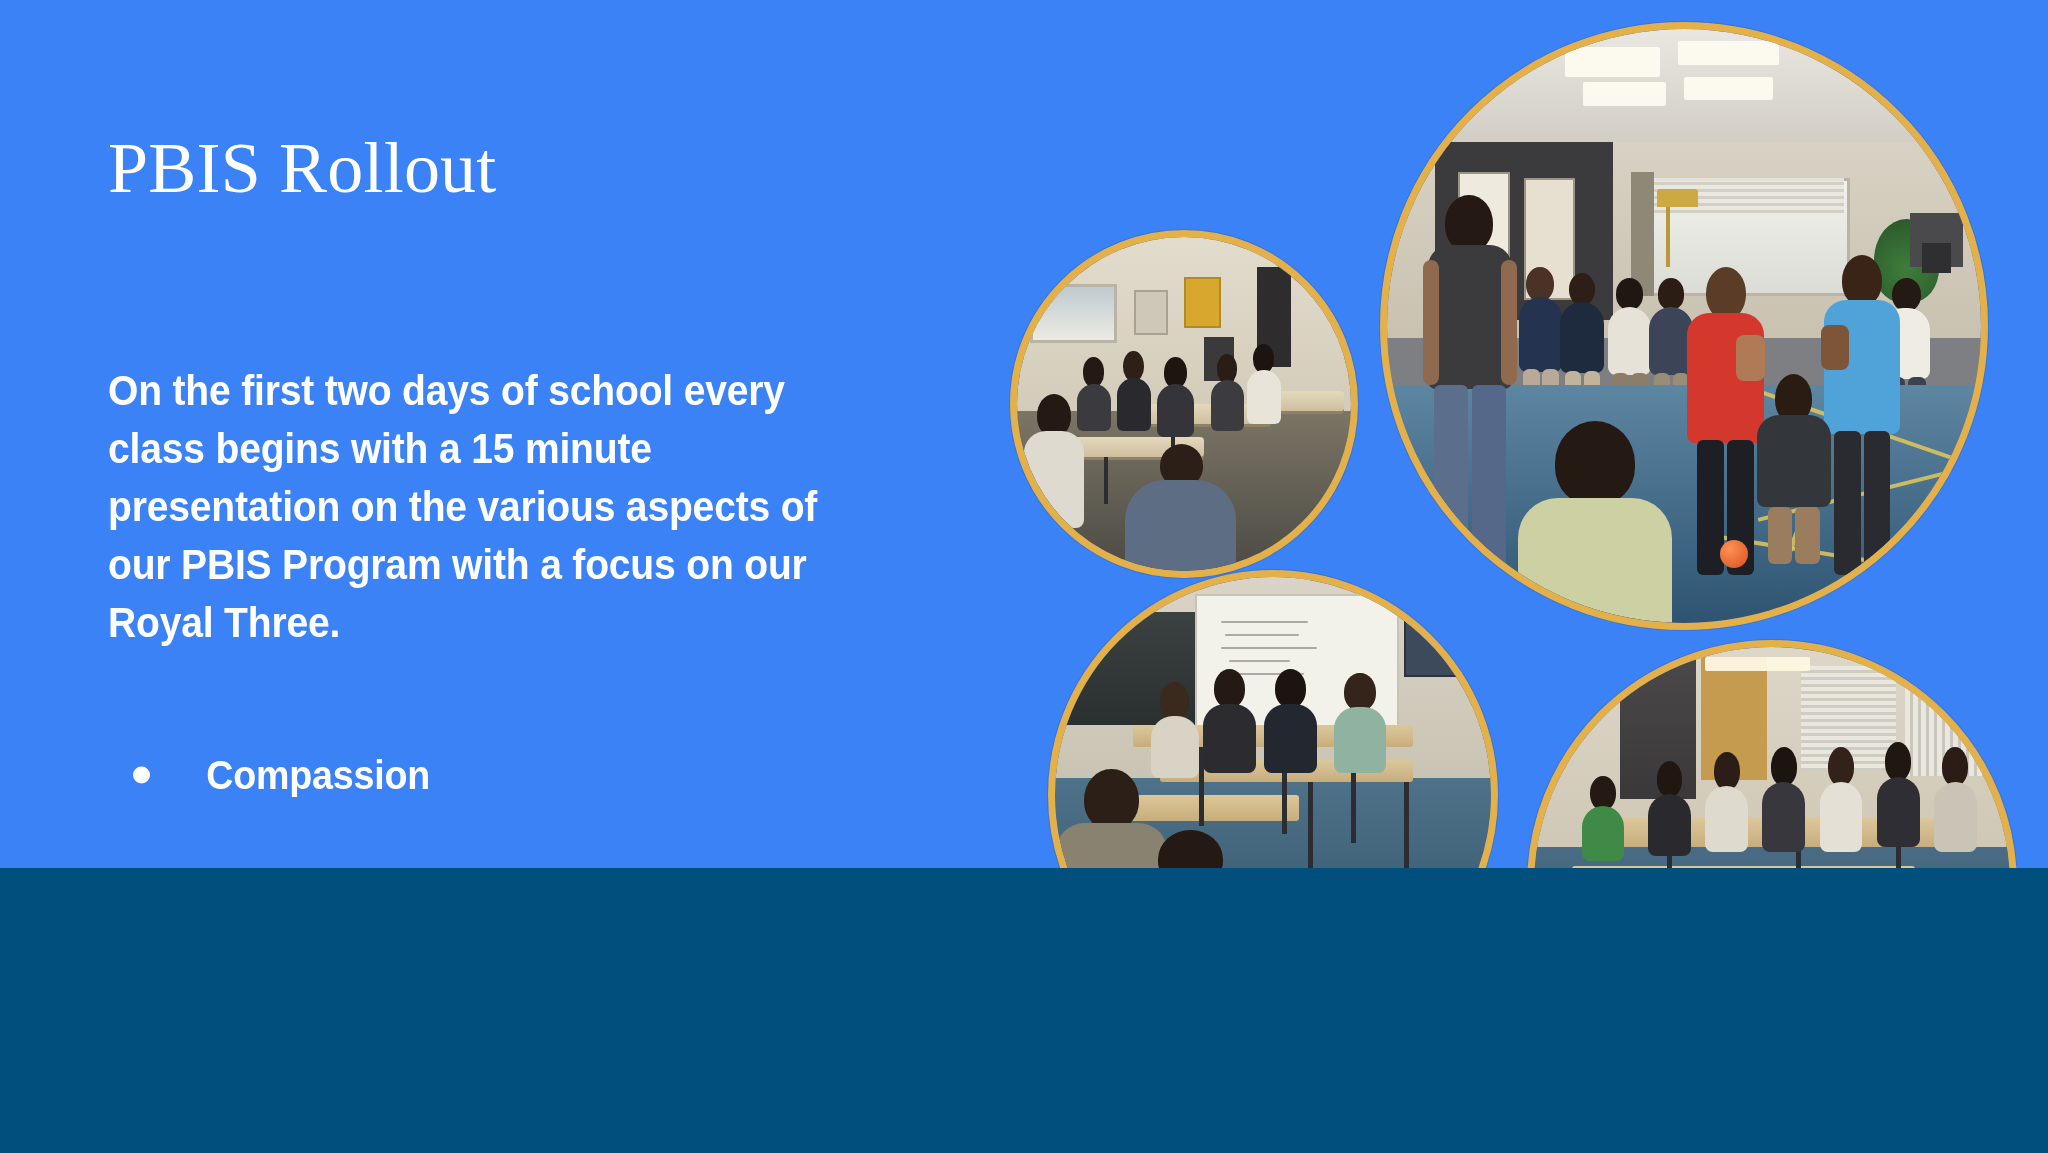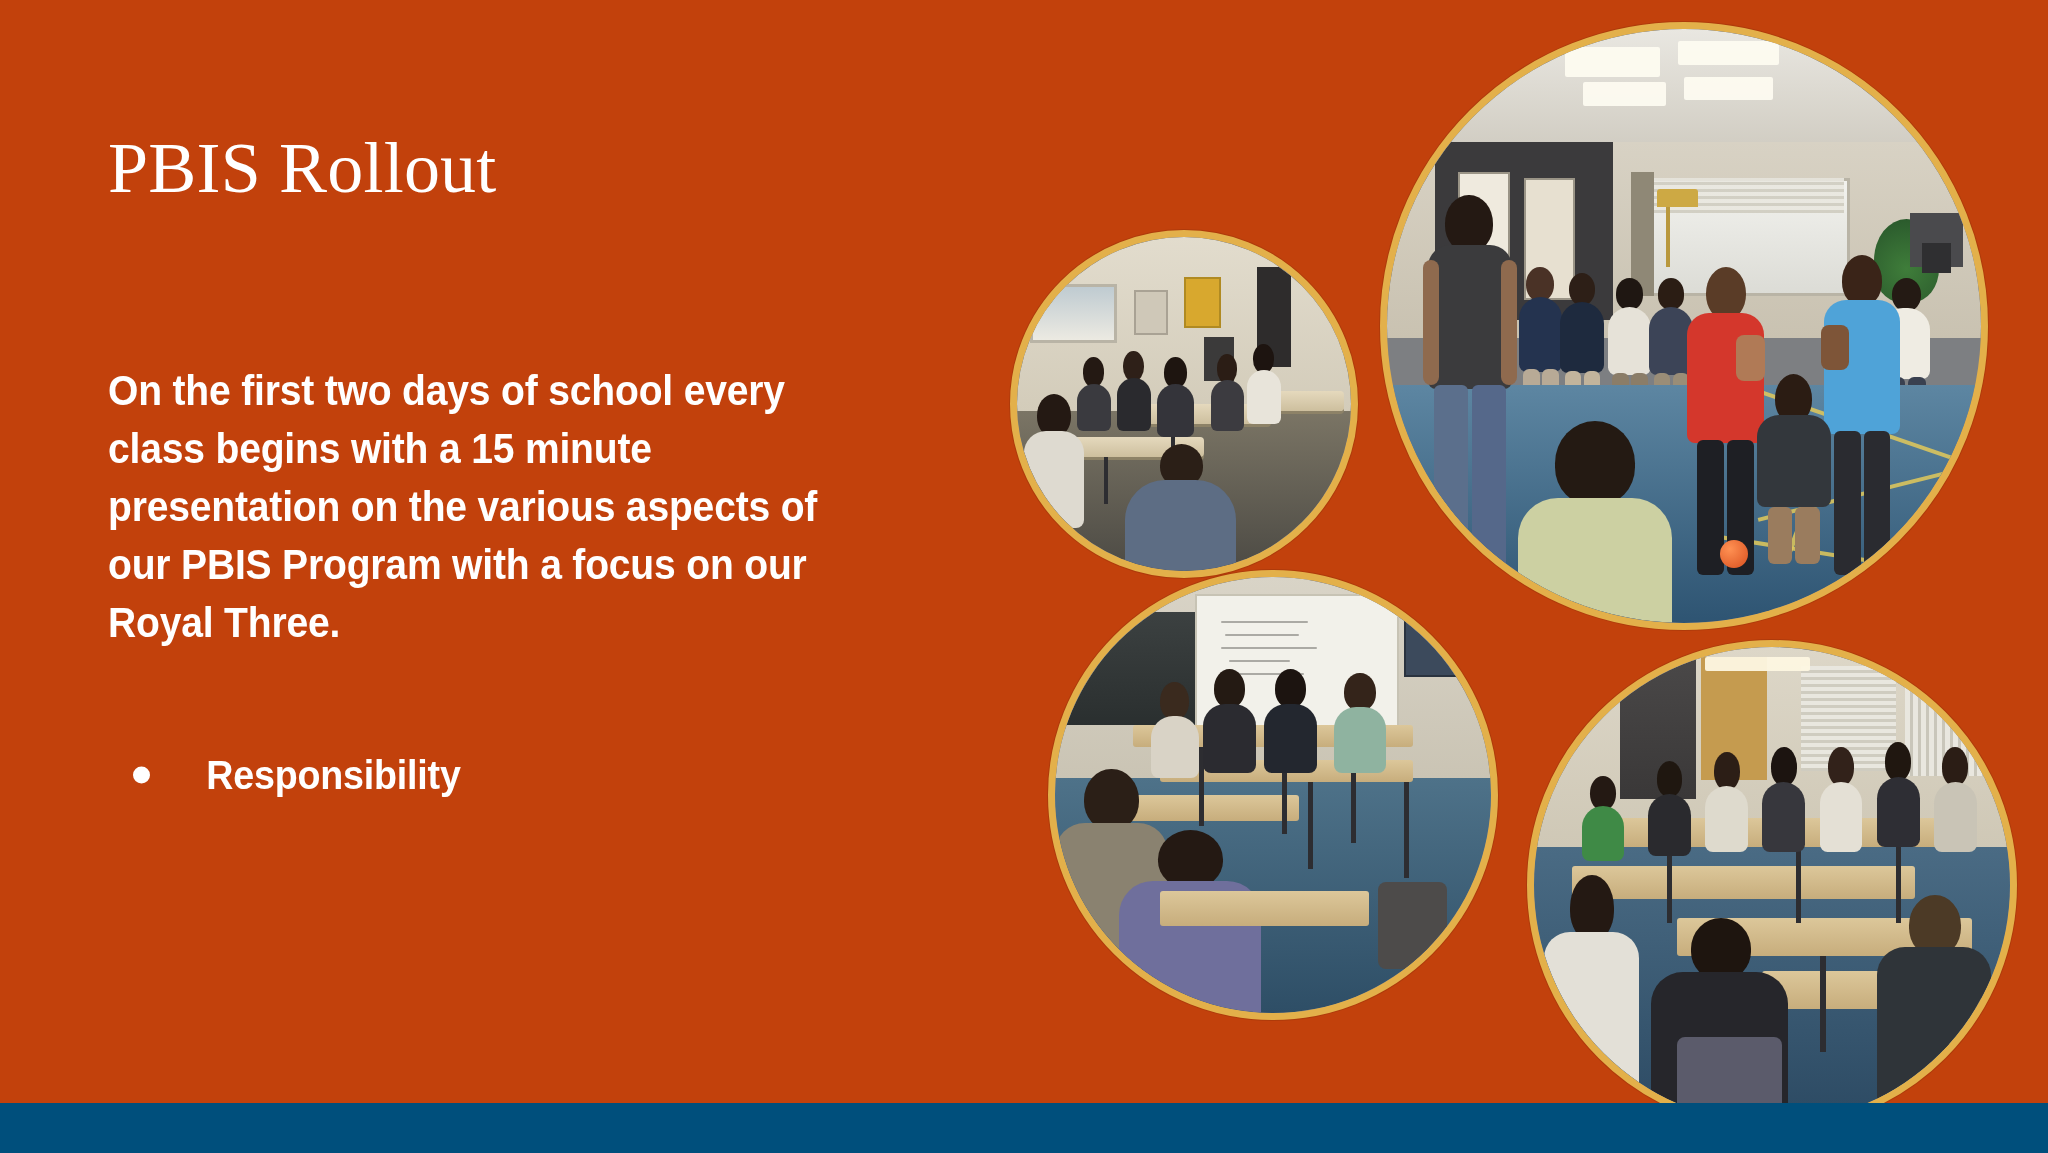--- a/index.html
+++ b/index.html
@@ -3,22 +3,22 @@
 <meta charset="utf-8">
 <style>
   html, body {
     margin: 0;
     padding: 0;
     background: #004f7c;
   }
   #slide {
     position: relative;
     width: 2048px;
-    height: 1103px;
-    background: #c2410c;
+    height: 868px;
+    background: #3b82f6;
     overflow: hidden;
     font-family: "Liberation Sans", sans-serif;
   }
 
   
   .text-col {
     position: absolute;
     left: 108px;
     top: 0;
     width: 830px;
@@ -156,21 +156,21 @@
 
   <div class="text-col">
 
     <div class="slide-title">PBIS Rollout</div>
 
     <div class="body-para">On the first two days of school every class begins with a 15 minute presentation on the various aspects of our PBIS Program  with a focus on our Royal Three.</div>
 
     <ul class="bullet-list">
       <li class="bullet-item">
         <span class="bullet-dot"></span>
-        <span class="bullet-label">Responsibility</span>
+        <span class="bullet-label">Compassion</span>
       </li>
     </ul>
   </div>
 
   <div class="collage">
 
     <div class="photo-circle" id="photo-gym">
       <div class="scene">
         <div class="ceiling" style="height:19%;"></div>
         <div class="ceil-light" style="left:30%; top:3%;  width:16%; height:5%;"></div>

